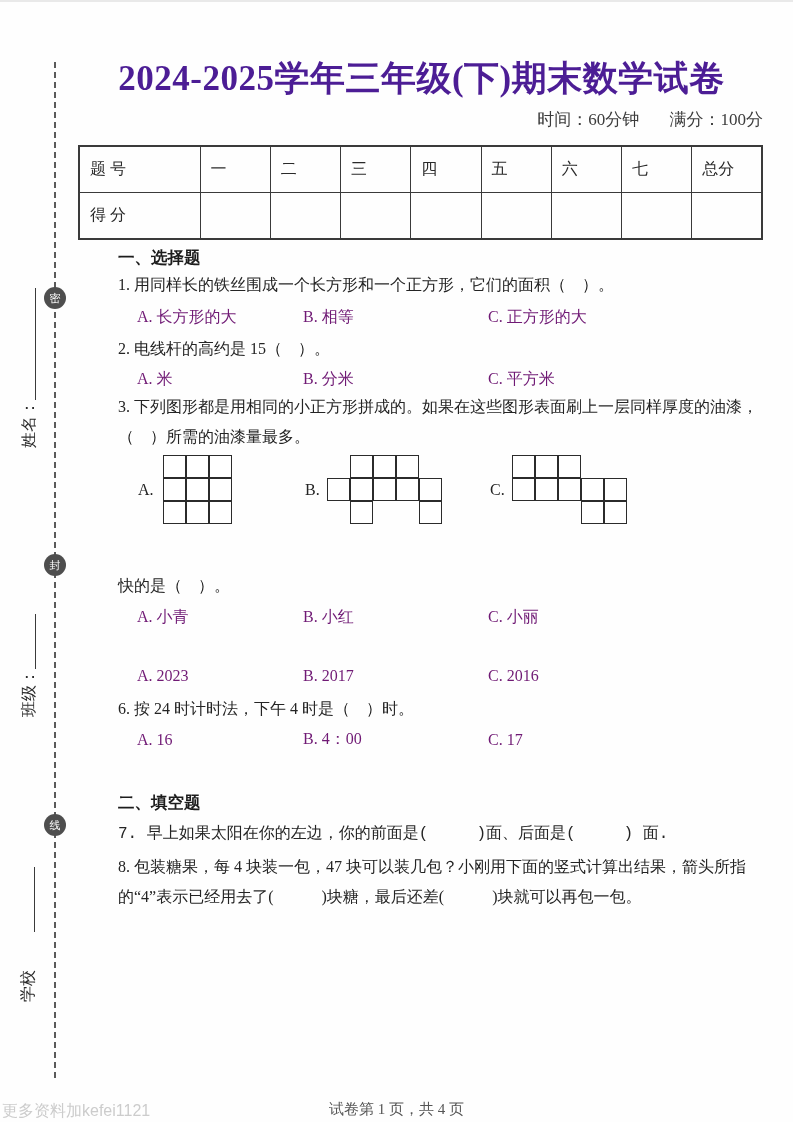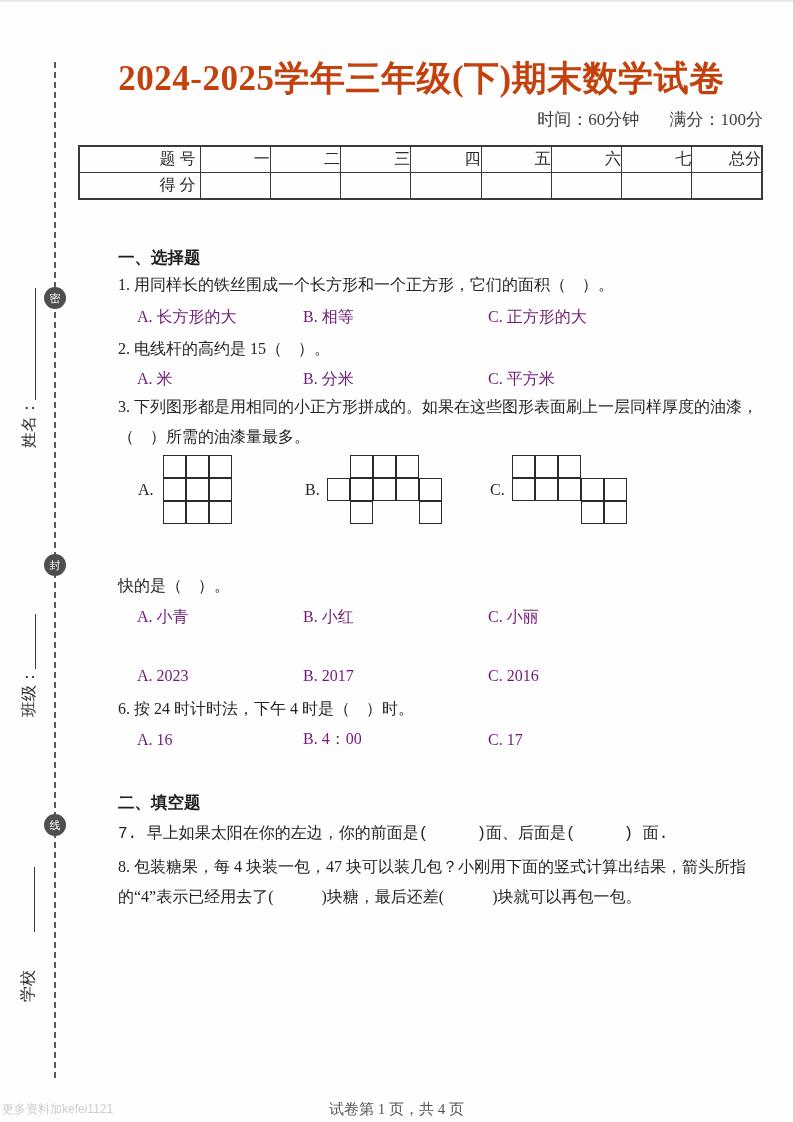--- a/index.html
+++ b/index.html
@@ -19,49 +19,49 @@
     background:#4e4e4e;color:#fdfdfd;font-size:11px;line-height:22px;text-align:center;
   }
   .rot-field{
     position:absolute;height:20px;display:flex;align-items:center;
     transform:rotate(-90deg);font-size:16px;color:#2a2a2a;white-space:nowrap;
   }
   .uline{display:inline-block;border-bottom:1.6px solid #3a3a3a;height:12px;}
   
   .title{
     position:absolute;left:80px;top:55px;width:683px;text-align:center;
-    font-size:35px;font-weight:bold;color:#c2410c;letter-spacing:0.5px;white-space:nowrap;
+    font-size:35px;font-weight:bold;color:#4c1d95;letter-spacing:0.5px;white-space:nowrap;
   }
   .meta{position:absolute;left:80px;top:108px;width:683px;text-align:right;font-size:17px;color:#3c3c3c;}
   .meta span{margin-left:26px;}
   
   .score-table{
     position:absolute;left:78px;top:145px;width:685px;
     border-collapse:collapse;table-layout:fixed;font-size:16px;color:#2a2a2a;
   }
-  .score-table td{border:1.5px solid #3a3a3a;height:25px;text-align:right;padding:0;}
+  .score-table td{border:1.5px solid #3a3a3a;height:25px;text-align:left;padding:10px;}
   .score-table{border:2px solid #3a3a3a;}
   .score-table .lbl{letter-spacing:4px;}
   
   .qline{position:absolute;left:118px;font-size:16px;line-height:1.25;color:#242424;white-space:pre;}
   .heading{font-weight:bold;font-size:16.5px;color:#1c1c1c;}
   .opts{position:absolute;left:137px;display:flex;font-size:16px;color:#701a75;white-space:pre;align-items:center;}
   .opt-a{width:166px;}
   .opt-b{width:185px;}
   
   .figrow{position:absolute;left:118px;top:455px;width:645px;height:74px;}
   .figlabel{position:absolute;top:26px;font-size:16px;color:#242424;}
   .sqgrid{position:absolute;top:0;display:grid;--cell:23px;}
   .sqgrid .cell{width:var(--cell);height:var(--cell);box-sizing:border-box;}
   .sqgrid .on{border:1px solid #2b2b2b;background:#fff;}
   .sqgrid .off{border:none;}
   
   .footer{position:absolute;left:0;top:1072px;width:100%;text-align:center;font-size:15px;color:#555;margin-top:28px;}
   .watermark{
-    position:absolute;left:2px;top:1101px;font-size:12px;color:#cccccc;
+    position:absolute;left:2px;top:1101px;font-size:16px;color:#cccccc;
     font-family:"Liberation Sans","DejaVu Sans",sans-serif;
   }
 </style>
 </head>
 <body>
 
 <div class="page">
   <div class="scan-edge"></div>
 
   <div class="seal-line"></div>

